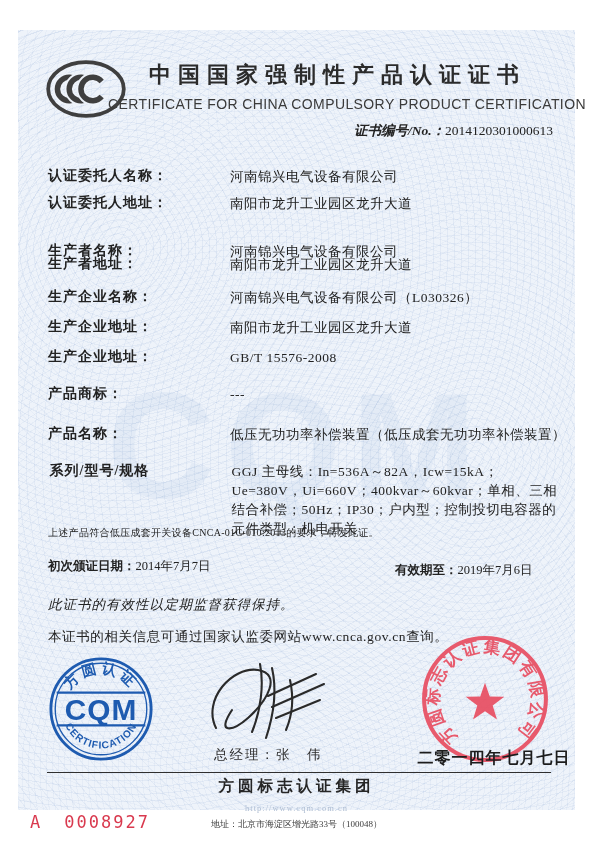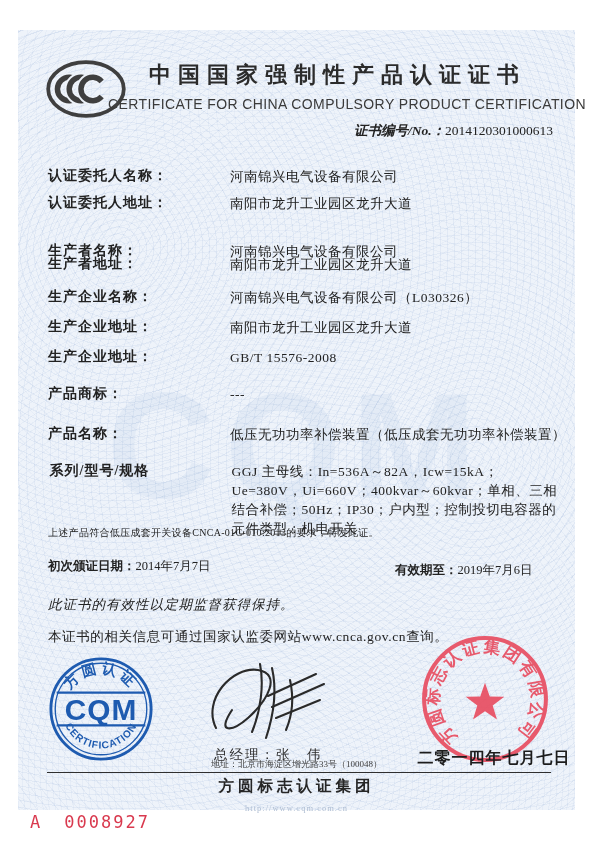--- a/index.html
+++ b/index.html
@@ -59,21 +59,21 @@
   .note2{position:absolute;left:30px;top:598px;font-size:13.5px;letter-spacing:.6px;color:#222;}
 
   
   .cqm-logo{position:absolute;left:30px;top:626px;width:106px;height:106px;}
   .signature{position:absolute;left:180px;top:620px;width:175px;height:95px;}
   .manager{position:absolute;left:196px;top:716px;font-size:13.5px;letter-spacing:2px;color:#2c2c2c;}
   .stamp{position:absolute;left:400px;top:602px;width:134px;height:134px;opacity:.88;}
   .stamp-date{position:absolute;left:396px;top:718px;width:160px;text-align:center;font-size:16px;font-weight:bold;letter-spacing:1px;color:#1c1c1c;}
   .divider{position:absolute;left:29px;top:742px;width:504px;border-top:1.6px solid #2f2f2f;}
   .org-name{position:absolute;left:0;right:0;top:746px;text-align:center;font-weight:bold;font-size:15.5px;letter-spacing:4px;color:#262626;}
-  .org-addr{position:absolute;left:0;right:0;top:728px;text-align:center;font-size:9px;color:#3c3c3c;}
+  .org-addr{position:absolute;left:0;right:0;top:788px;text-align:center;font-size:9px;color:#3c3c3c;}
   .org-url{position:absolute;left:0;right:0;top:773px;text-align:center;font-size:8.5px;color:#aebdd2;letter-spacing:1px;}
 
   .serial{
     position:absolute;left:30px;top:812px;
     font-family:"DejaVu Sans Mono","Liberation Mono",monospace;
     font-size:17px;color:#d9394e;letter-spacing:2px;
   }
   .serial .sp{display:inline-block;width:22px;}
 </style>
 </head>

